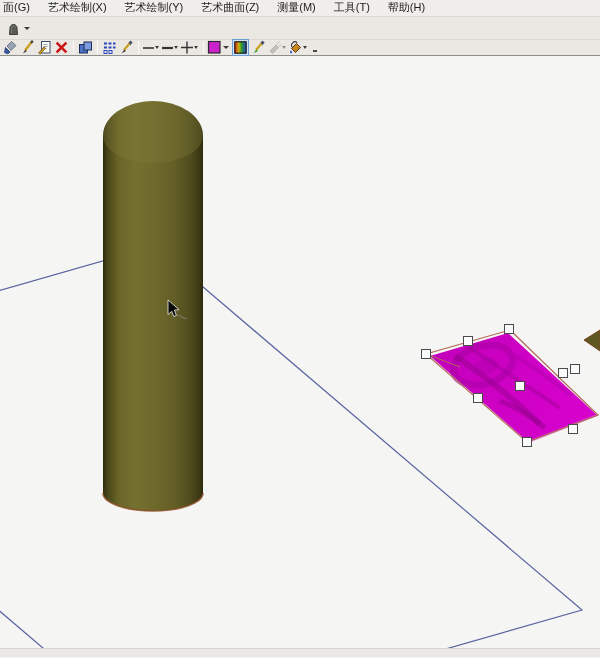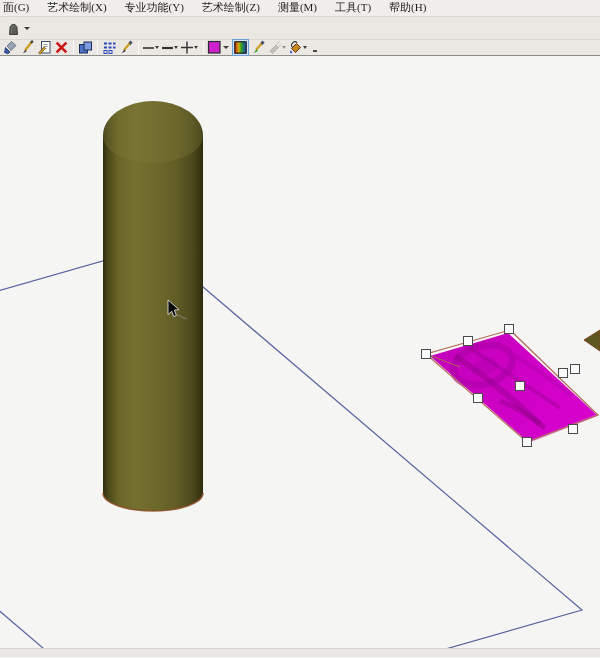--- a/index.html
+++ b/index.html
@@ -1,18 +1,18 @@
 <!DOCTYPE html>
 <html><head>
 <meta charset="utf-8">
 <style>
   * { box-sizing: border-box; margin: 0; padding: 0; }
   html,body { width:600px; height:658px; overflow:hidden; }
   body { font-family:"Liberation Sans","DejaVu Sans",sans-serif; background:#f5f5f3; }
-  .app { width:600px; height:658px; display:flex; flex-direction:column;font-family:Liberation Serif, serif; }
+  .app { width:600px; height:658px; display:flex; flex-direction:column; }
 
   
   .menubar { height:17px; background:#f0eeec; border-bottom:1px solid #dcd8d4;
              display:flex; align-items:center; font-size:11px; color:#1d1d1d; padding-left:1px; }
   .menu-item { padding:1px 9px 2px 9px; cursor:default; white-space:nowrap; }
   .menu-item:first-child { padding-left:2px; }
 
   
   .tb { background:#ebe8e4; display:flex; align-items:center; }
   .tb2 { height:23px; border-bottom:1px solid #dcd8d4; padding-left:3px; }
@@ -40,22 +40,22 @@
   .statusbar { height:9px; background:#e9e8e5; border-top:1px solid #d6d4d0; }
 </style>
 </head>
 <body>
 
 <div class="app">
 
   <div class="menubar">
     <span class="menu-item">面(G)</span>
     <span class="menu-item">艺术绘制(X)</span>
-    <span class="menu-item">专业功能(Y)</span>
-    <span class="menu-item">艺术绘制(Z)</span>
+    <span class="menu-item">艺术绘制(Y)</span>
+    <span class="menu-item">艺术曲面(Z)</span>
     <span class="menu-item">测量(M)</span>
     <span class="menu-item">工具(T)</span>
     <span class="menu-item">帮助(H)</span>
   </div>
 
   <div class="tb tb2">
     <button class="tbtn big">
       <svg width="17" height="17" viewBox="0 0 17 17">
         <path d="M4.5,14.5 L5.2,6.5 Q8.5,2.2 11.8,6.5 L12.5,14.5 Z" fill="#5c5c58" stroke="#3b3b38" stroke-width="1"></path>
         <path d="M6.2,13.5 L6.6,7.2 Q8.5,4.6 10.4,7.2" fill="none" stroke="#787872" stroke-width="1"></path>

